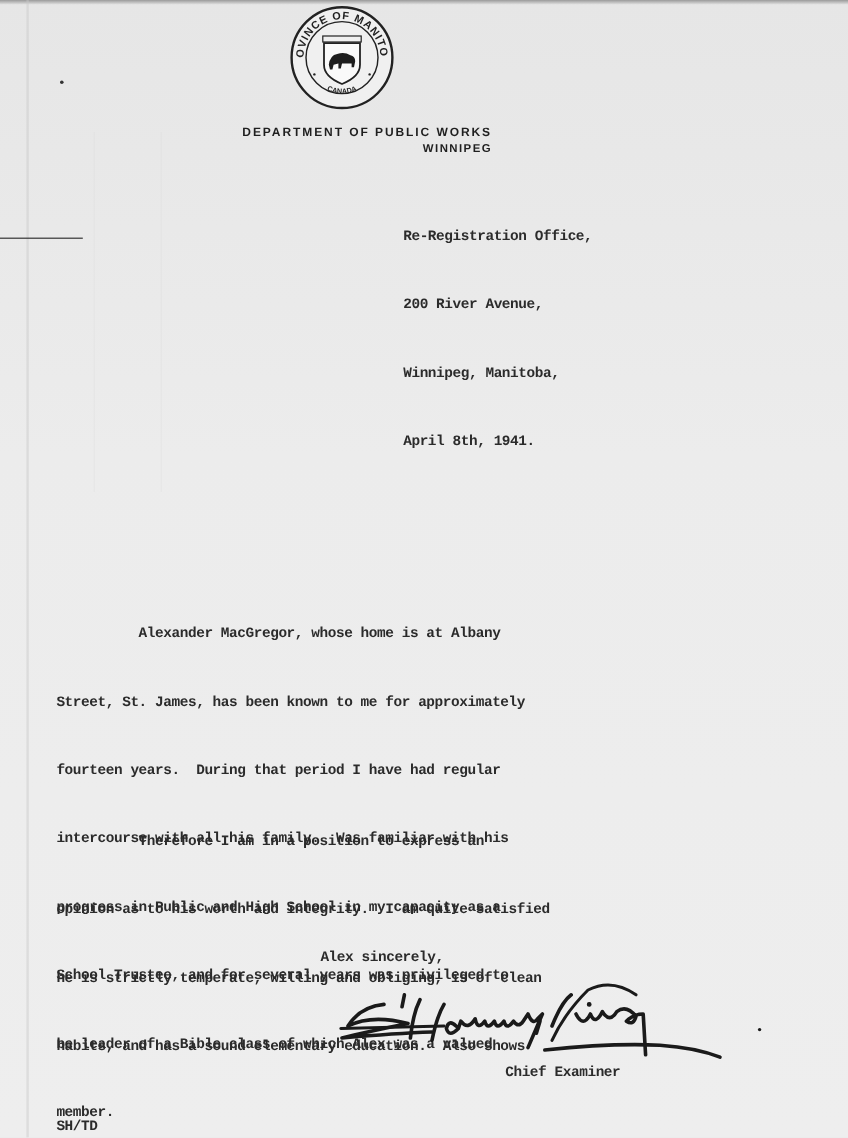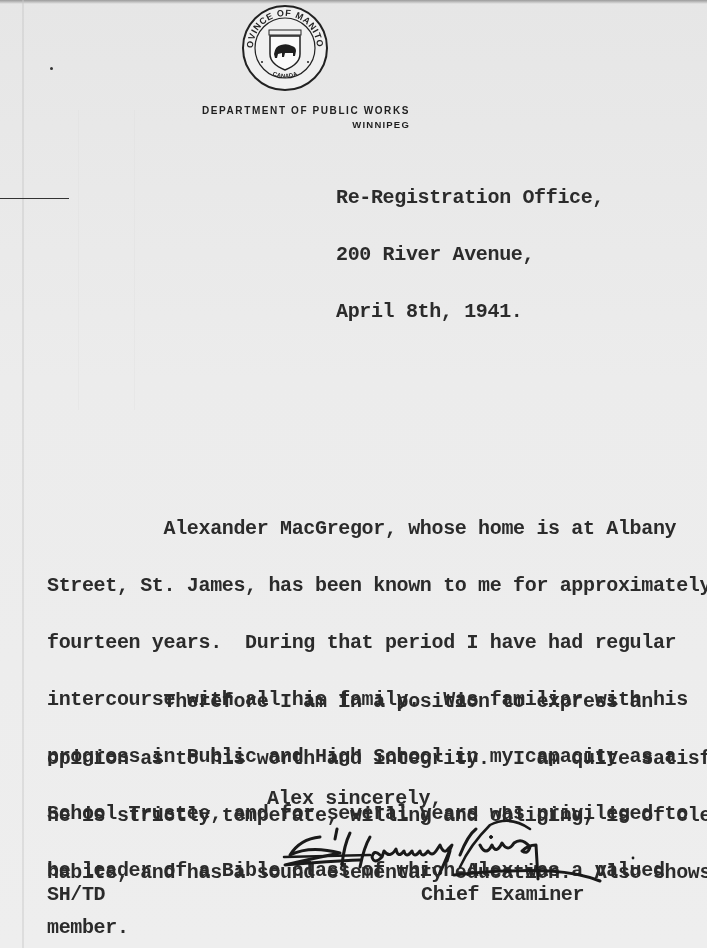--- a/index.html
+++ b/index.html
@@ -42,30 +42,30 @@
   .letterhead {
     position: absolute; left: 160px; top: 104px; width: 250px;
     font-family: "Liberation Sans", "DejaVu Sans", sans-serif;
     font-weight: bold; text-align: right; color: #1f1f1f;
   }
   .lh-dept { font-size: 10px; letter-spacing: 1.6px; line-height: 14px; }
   .lh-office { font-size: 8px; letter-spacing: 1px; line-height: 13px; }
   .lh-city { font-size: 9.5px; letter-spacing: 1.2px; line-height: 14px; }
   .type {
     font-family: "Liberation Mono", "DejaVu Sans Mono", monospace;
-    font-size: 20px; line-height: 19px; color: #2b2b2b;
+    font-size: 12px; line-height: 19px; color: #2b2b2b;
     font-weight: bold; letter-spacing: -0.35px;
     white-space: pre;
   }
   .address { position: absolute; left: 336px; top: 150px; }
   .salutation { position: absolute; left: 47px; top: 424px; }
   .para1 { position: absolute; left: 47px; top: 481px; }
   .para2 { position: absolute; left: 47px; top: 654px; }
   .closing { position: absolute; left: 267px; top: 789px; }
-  .initials { position: absolute; left: 47px; top: 885px; text-align: center; }
+  .initials { position: absolute; left: 47px; top: 930px; text-align: center; }
   .title { position: absolute; left: 393px; top: 885px; margin-left: 28px; }
   .signature { position: absolute; left: 280px; top: 815px; width: 420px; height: 80px; }
 </style>
 </head>
 <body>
 
 <div class="page">
   <div class="top-shadow"></div>
   <div class="fold-line"></div>
   <div class="ghost-text"></div>
@@ -97,20 +97,21 @@
   </div>
 
   <div class="letterhead">
     <div class="lh-dept">DEPARTMENT OF PUBLIC WORKS</div>
     <div class="lh-city">WINNIPEG</div>
   </div>
 
   <div class="address type">
     <div>Re-Registration Office,</div>
     <div>200 River Avenue,</div>
+    <div>Winnipeg, Manitoba,</div>
     <div>April 8th, 1941.</div>
   </div>
 
 
   <div class="para1 type">
     <div>          Alexander MacGregor, whose home is at Albany</div>
     <div>Street, St. James, has been known to me for approximately</div>
     <div>fourteen years.  During that period I have had regular</div>
     <div>intercourse with all his family.  Was familiar with his</div>
     <div>progress in Public and High School in my capacity as a</div>

